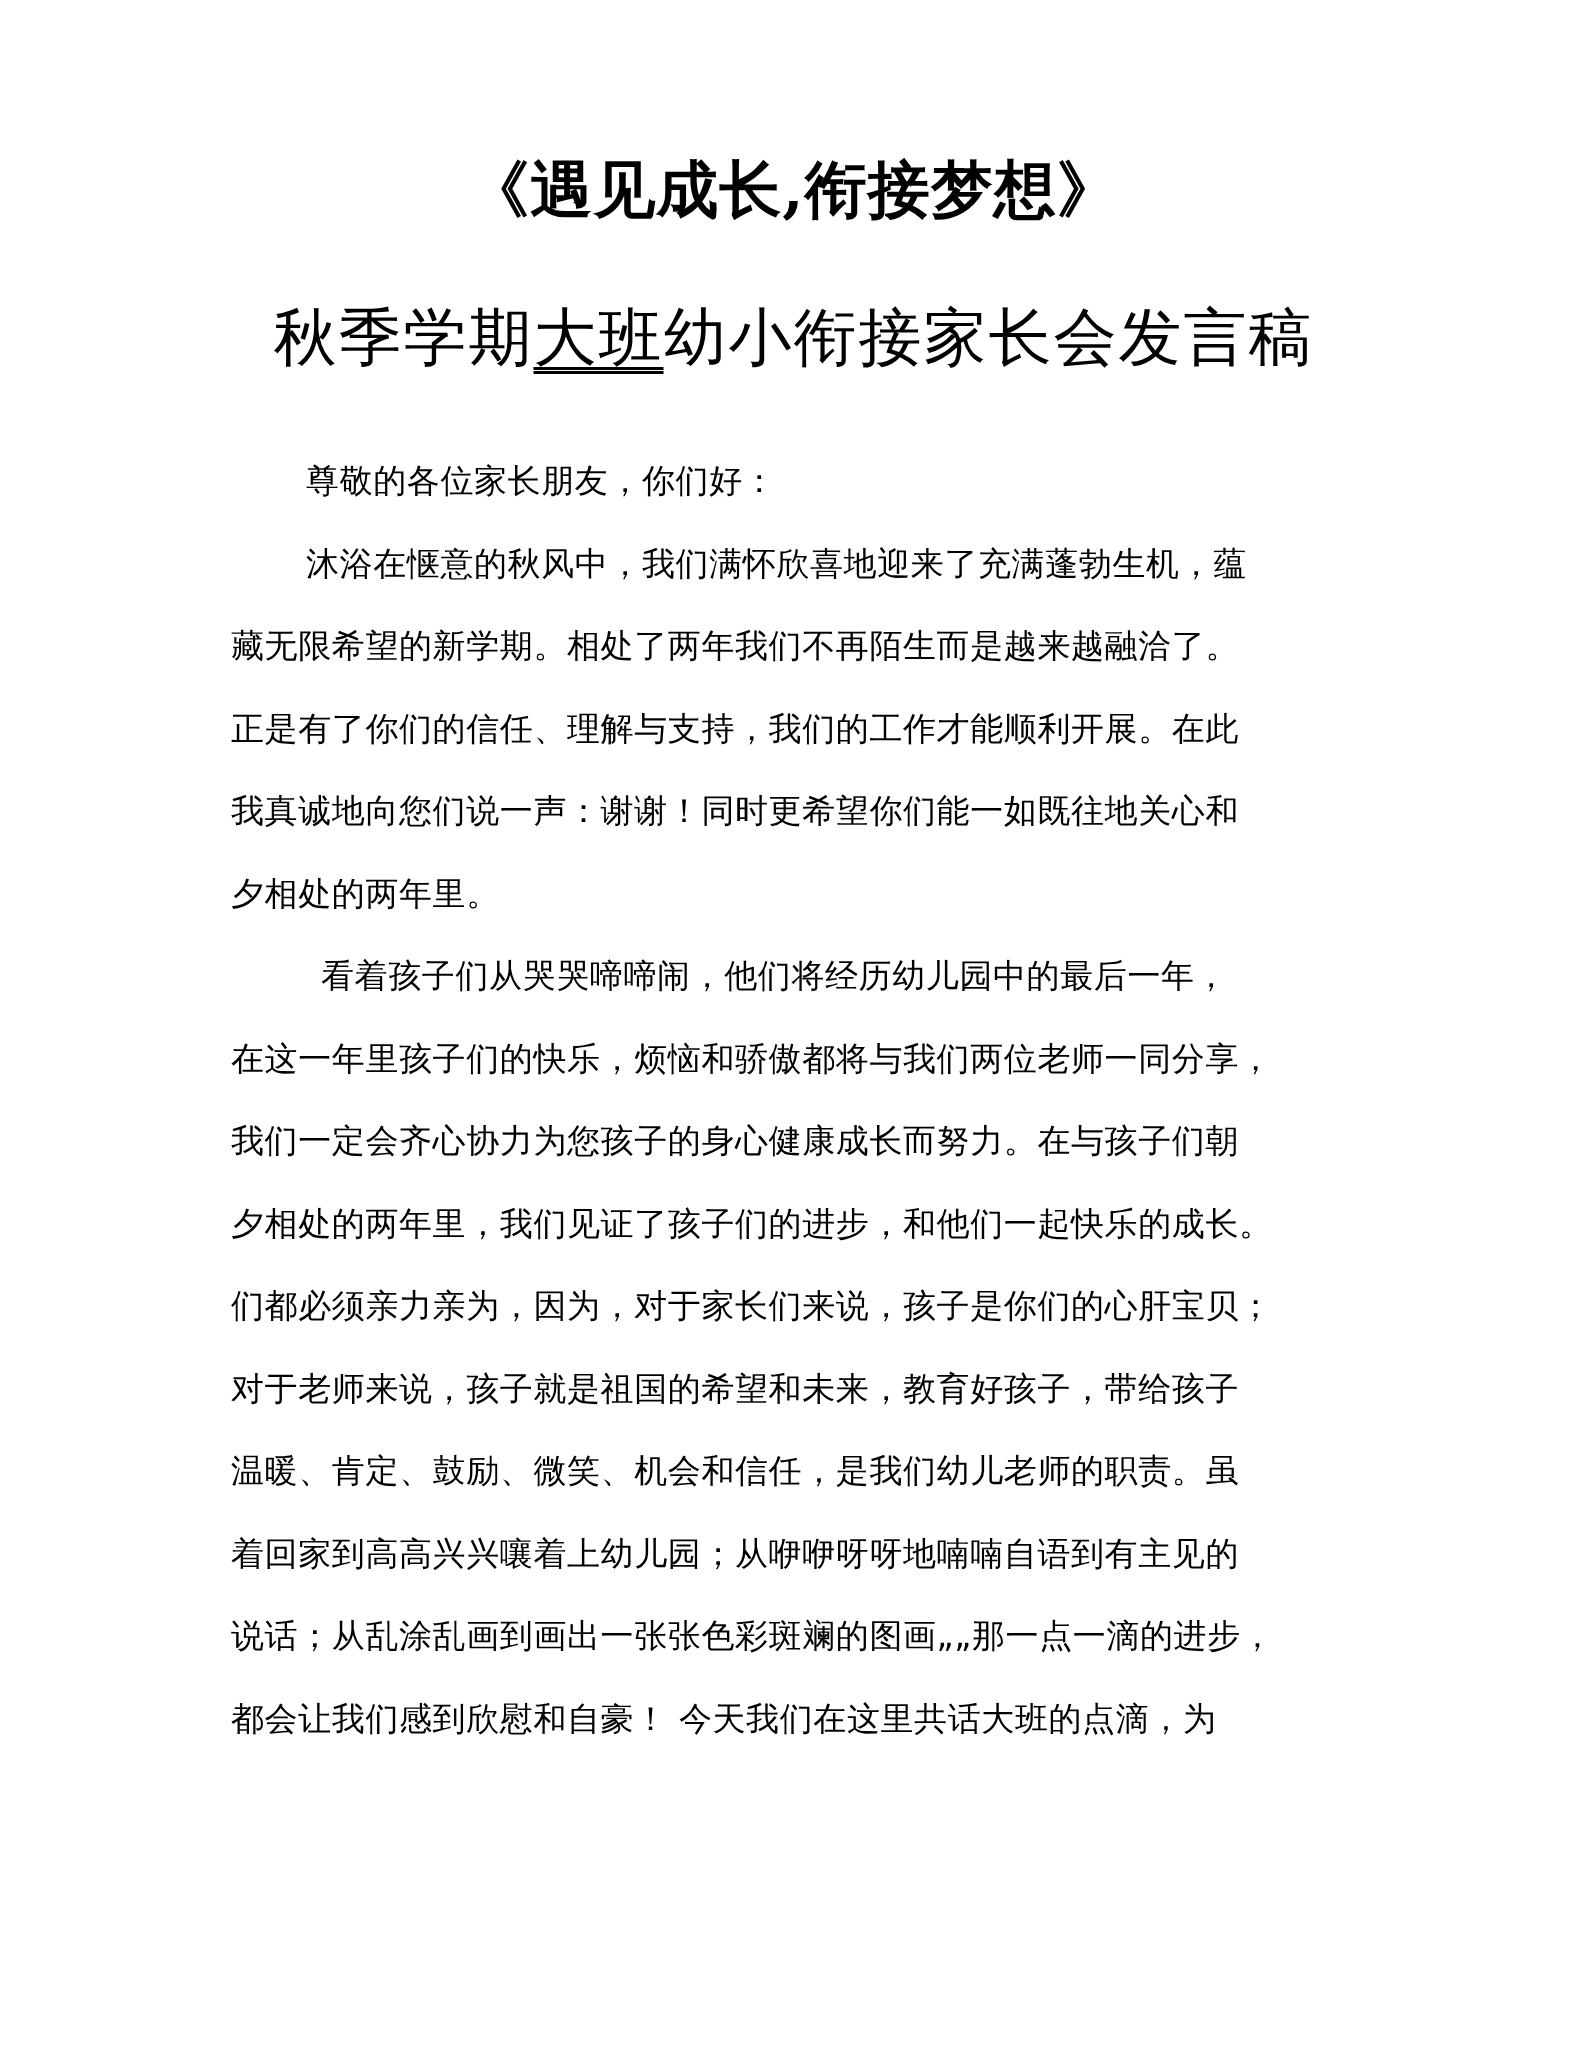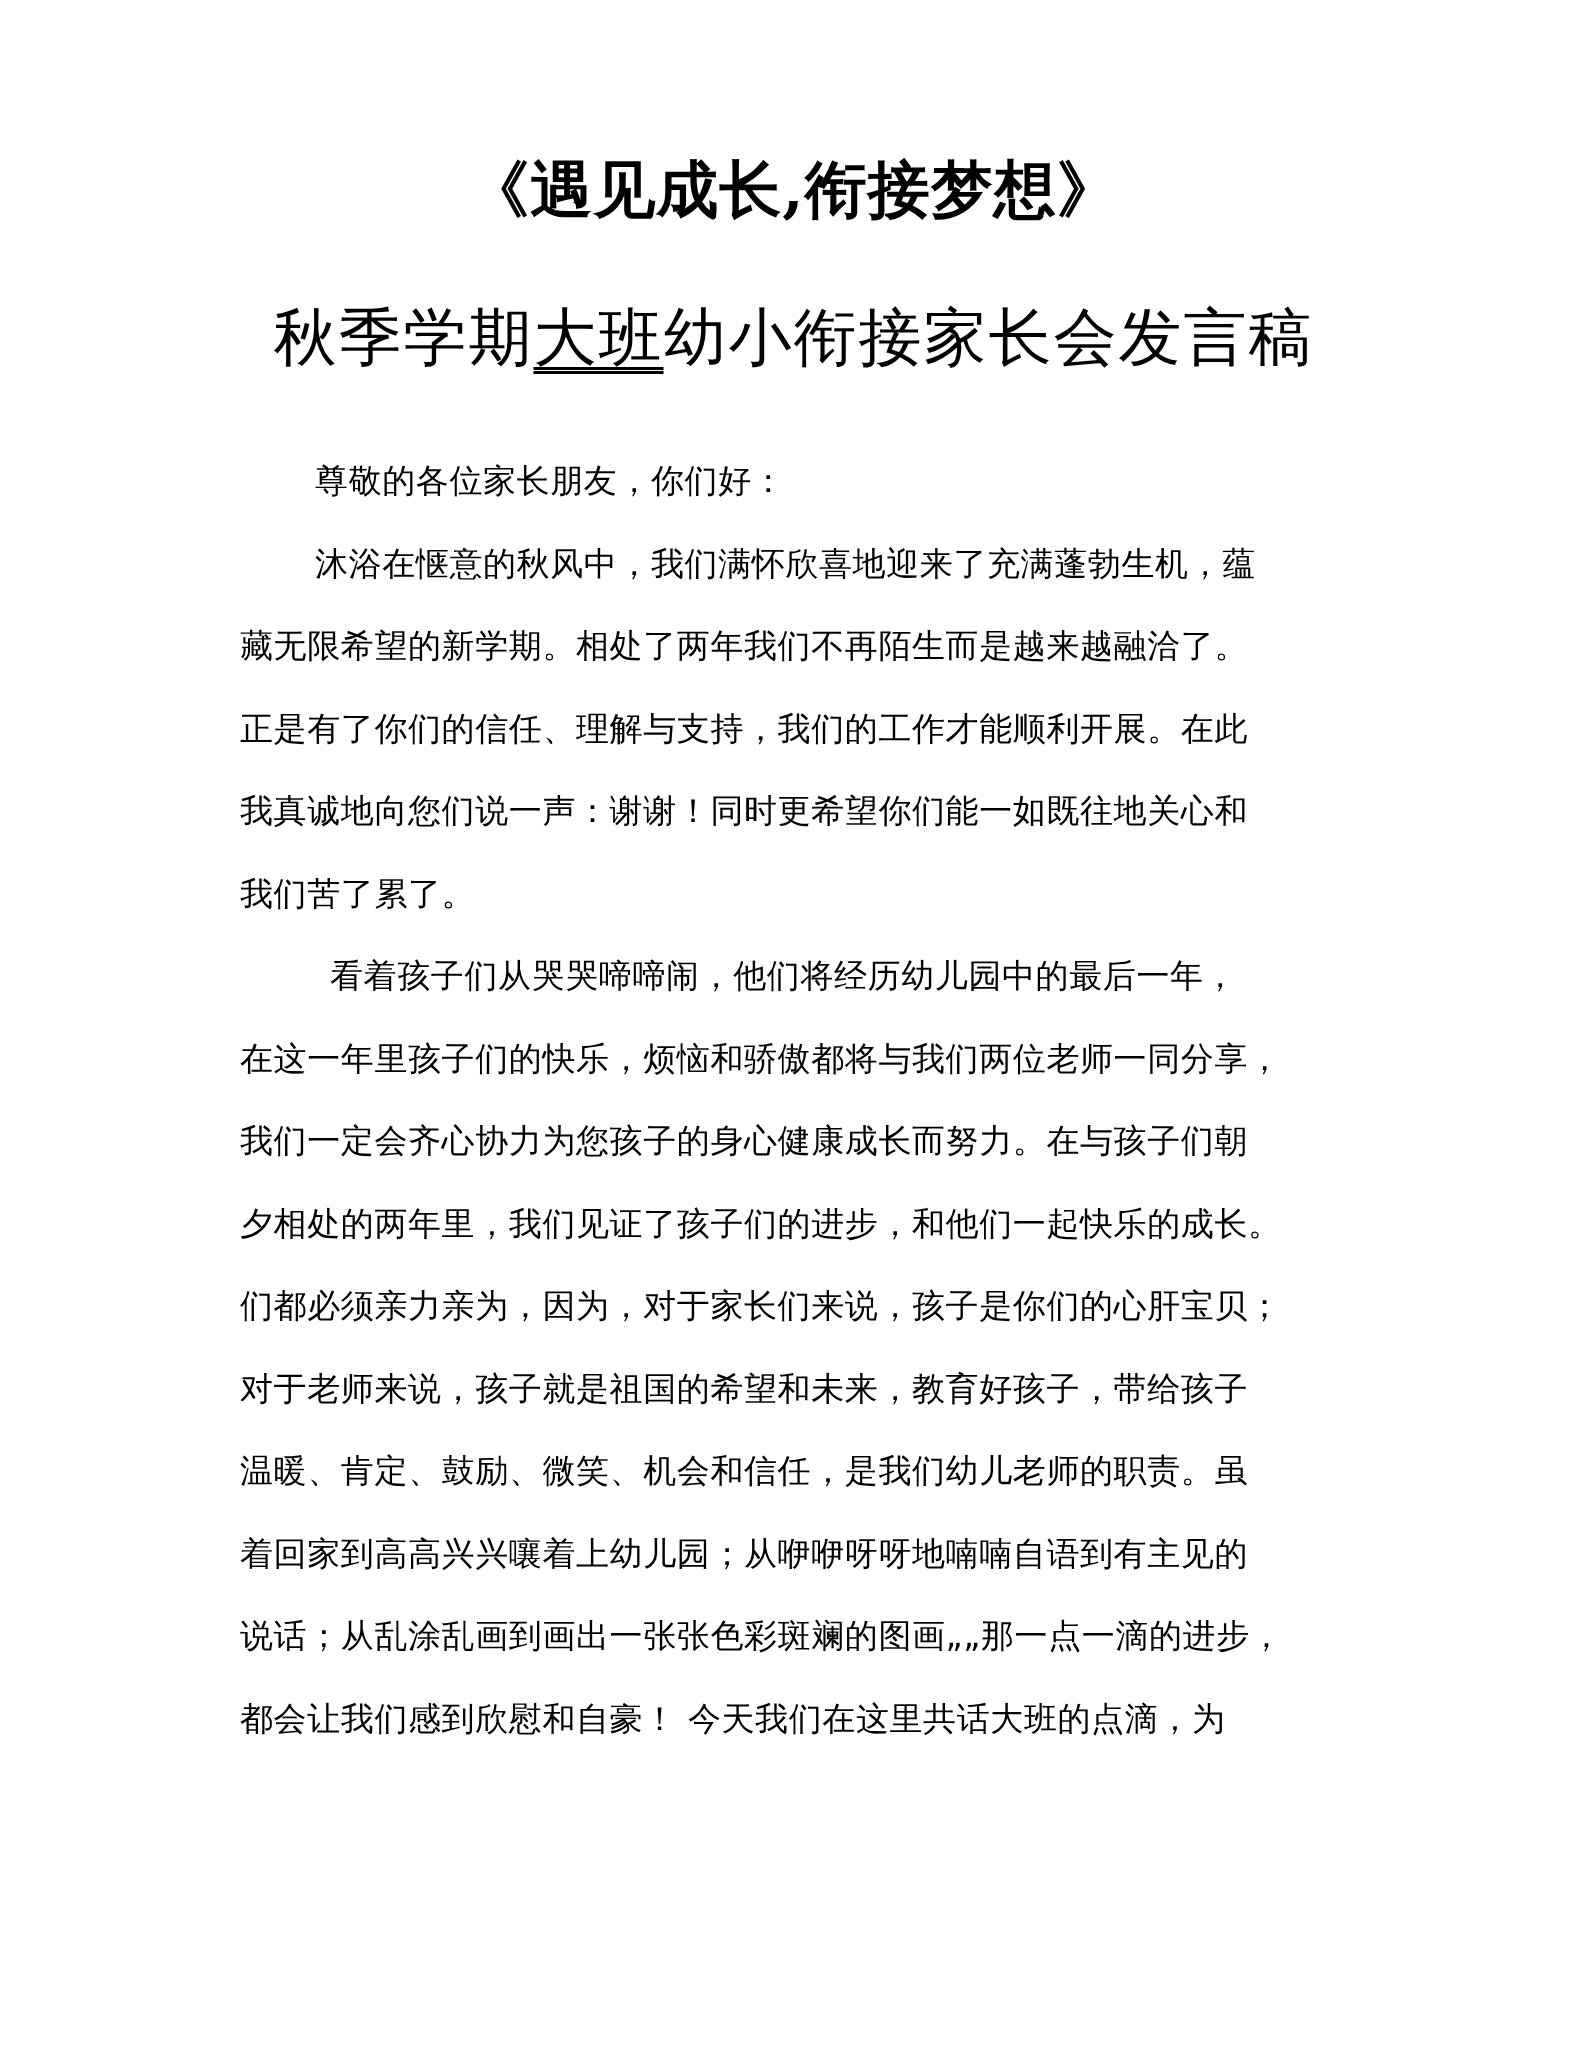--- a/index.html
+++ b/index.html
@@ -46,21 +46,21 @@
       font-family: "DejaVu Sans", "Liberation Sans", sans-serif;
     }
     .subtitle .dbl-underline {
       text-decoration: underline;
       text-decoration-style: double;
       text-decoration-thickness: 3px;
       text-underline-offset: 8px;
     }
     .body-text {
       position: absolute;
-      left: 240px;
+      left: 231px;
       top: 440px;
       width: 1110px;
       font-family: "DejaVu Sans", "Liberation Sans", sans-serif;
       font-size: 33px;
       line-height: 82.5px;
       letter-spacing: 0.6px;
     }
     .line {
       display: block;
       white-space: nowrap;
@@ -78,21 +78,21 @@
   <div class="subtitle">
     <span>秋季学期</span><span class="dbl-underline">大班</span><span>幼小衔接家长会发言稿</span>
   </div>
 
   <div class="body-text">
     <span class="line indent">尊敬的各位家长朋友，你们好：</span>
     <span class="line indent">沐浴在惬意的秋风中，我们满怀欣喜地迎来了充满蓬勃生机，蕴</span>
     <span class="line">藏无限希望的新学期。相处了两年我们不再陌生而是越来越融洽了。</span>
     <span class="line">正是有了你们的信任、理解与支持，我们的工作才能顺利开展。在此</span>
     <span class="line">我真诚地向您们说一声：谢谢！同时更希望你们能一如既往地关心和</span>
-    <span class="line">我们苦了累了。</span>
+    <span class="line">夕相处的两年里。</span>
     <span class="line indent2">看着孩子们从哭哭啼啼闹，他们将经历幼儿园中的最后一年，</span>
     <span class="line">在这一年里孩子们的快乐，烦恼和骄傲都将与我们两位老师一同分享，</span>
     <span class="line">我们一定会齐心协力为您孩子的身心健康成长而努力。在与孩子们朝</span>
     <span class="line">夕相处的两年里，我们见证了孩子们的进步，和他们一起快乐的成长。</span>
     <span class="line">们都必须亲力亲为，因为，对于家长们来说，孩子是你们的心肝宝贝；</span>
     <span class="line">对于老师来说，孩子就是祖国的希望和未来，教育好孩子，带给孩子</span>
     <span class="line">温暖、肯定、鼓励、微笑、机会和信任，是我们幼儿老师的职责。虽</span>
     <span class="line">着回家到高高兴兴嚷着上幼儿园；从咿咿呀呀地喃喃自语到有主见的</span>
     <span class="line">说话；从乱涂乱画到画出一张张色彩斑斓的图画„„那一点一滴的进步，</span>
     <span class="line">都会让我们感到欣慰和自豪！ 今天我们在这里共话大班的点滴，为</span>

